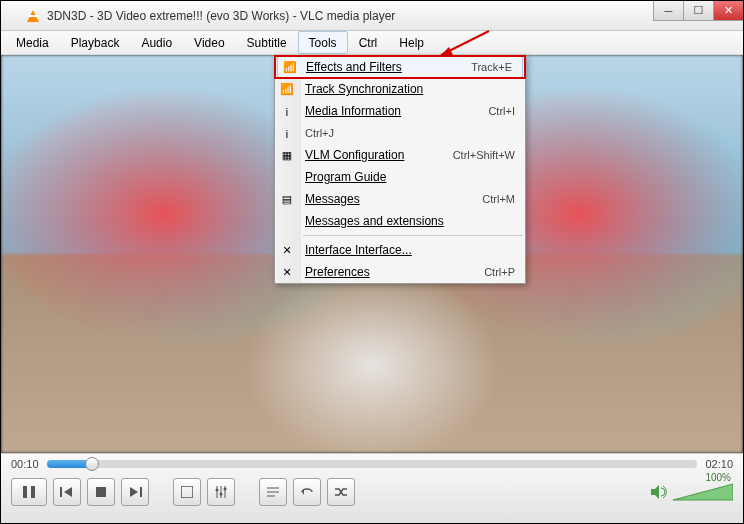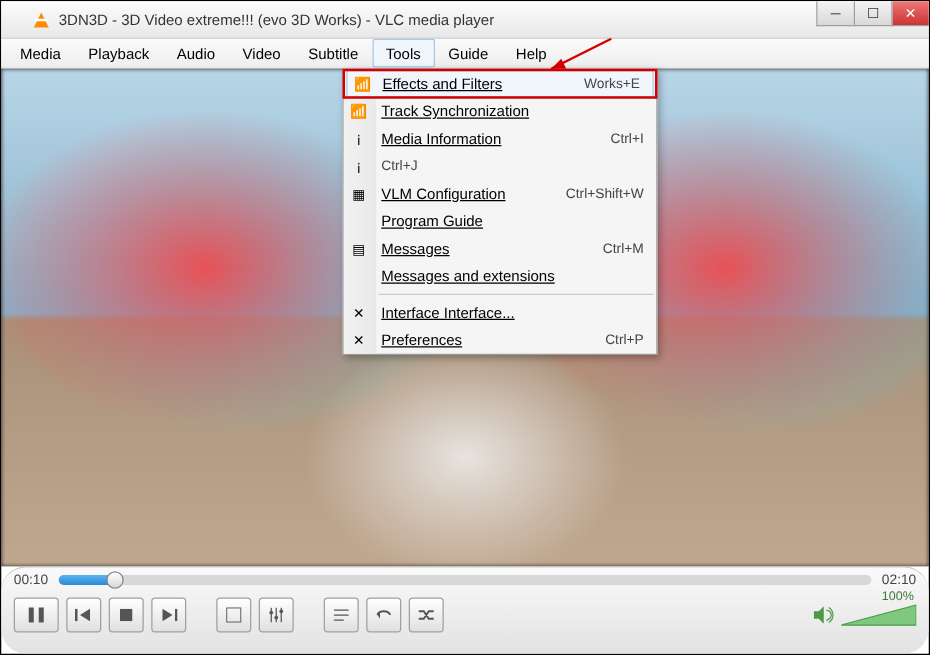--- a/index.html
+++ b/index.html
@@ -30,21 +30,21 @@
 .dd-strip { position: absolute; left: 0; top: 0; bottom: 0; width: 26px; background: linear-gradient(to right, #f2f2f2, #e8e8e8); }
 .dd-item { position: relative; height: 22px; display: flex; align-items: center; padding-left: 30px; z-index: 1; }
 .dd-item.sel { background: #f0f6fc; border: 1px solid #a8c8e4; border-radius: 2px; margin: 0 2px; padding-left: 28px; }
 .dd-item .icon { position: absolute; left: 4px; width: 16px; height: 16px; display: flex; align-items: center; justify-content: center; font-size: 11px; }
 .dd-label { flex: 1; text-decoration: underline; }
 .dd-short { color: #444; padding-right: 10px; font-size: 11px; }
 .dd-sep { height: 1px; background: #ccc; margin: 3px 2px 3px 28px; }
 .highlight-box { position: absolute; left: 273px; top: 54px; width: 252px; height: 24px; border: 2px solid #d40000; z-index: 11; pointer-events: none; }
 .arrow-ann { position: absolute; left: 430px; top: 28px; width: 60px; height: 30px; z-index: 12; pointer-events: none; }
 .arrow-ann svg { overflow: visible; }
-.controls { position: absolute; left: 0; right: 0; bottom: 0; height: 70px; background: linear-gradient(#fafafa, #e2e2e2); border-top: 1px solid #c7c7c7; border-radius: 20px; }
+.controls { position: absolute; left: 0; right: 0; bottom: 0; height: 70px; background: linear-gradient(#fafafa, #e2e2e2); border-top: 1px solid #c7c7c7; }
 .seek-row { display: flex; align-items: center; padding: 4px 10px; gap: 8px; }
 .time { font-size: 11px; color: #444; }
 .seek { flex: 1; height: 8px; background: #d8d8d8; border-radius: 4px; position: relative; }
 .seek-fill { position: absolute; left: 0; top: 0; bottom: 0; width: 7%; background: linear-gradient(#5bb4f0, #2a88d8); border-radius: 4px; }
 .seek-thumb { position: absolute; left: 7%; top: -3px; width: 14px; height: 14px; background: linear-gradient(#fff, #d8d8d8); border: 1px solid #888; border-radius: 50%; margin-left: -7px; }
 .btn-row { display: flex; align-items: center; padding: 4px 10px; gap: 6px; }
 .cbtn { width: 28px; height: 28px; background: linear-gradient(#fff, #e0e0e0); border: 1px solid #a0a0a0; border-radius: 3px; display: flex; align-items: center; justify-content: center; }
 .cbtn.large { width: 36px; }
 .gap { width: 12px; }
 .spacer { flex: 1; }
@@ -77,35 +77,35 @@
     </div>
   </div>
 
   <div class="menubar">
     <div class="menuitem">Media</div>
     <div class="menuitem">Playback</div>
     <div class="menuitem">Audio</div>
     <div class="menuitem">Video</div>
     <div class="menuitem">Subtitle</div>
     <div class="menuitem active">Tools</div>
-    <div class="menuitem">Guide</div>
+    <div class="menuitem">Ctrl</div>
     <div class="menuitem">Help</div>
   </div>
 
   <div class="video-area">
     <div class="anaglyph"></div>
   </div>
 
   <div class="dropdown">
     <div class="dd-strip"></div>
 
     <div class="dd-item sel">
       <span class="icon">📶</span>
       <span class="dd-label">Effects and Filters</span>
-      <span class="dd-short">Works+E</span>
+      <span class="dd-short">Track+E</span>
     </div>
     <div class="dd-item">
       <span class="icon">📶</span>
       <span class="dd-label">Track Synchronization</span>
       <span class="dd-short"></span>
     </div>
     <div class="dd-item">
       <span class="icon">ℹ</span>
       <span class="dd-label">Media Information</span>
       <span class="dd-short">Ctrl+I</span>

